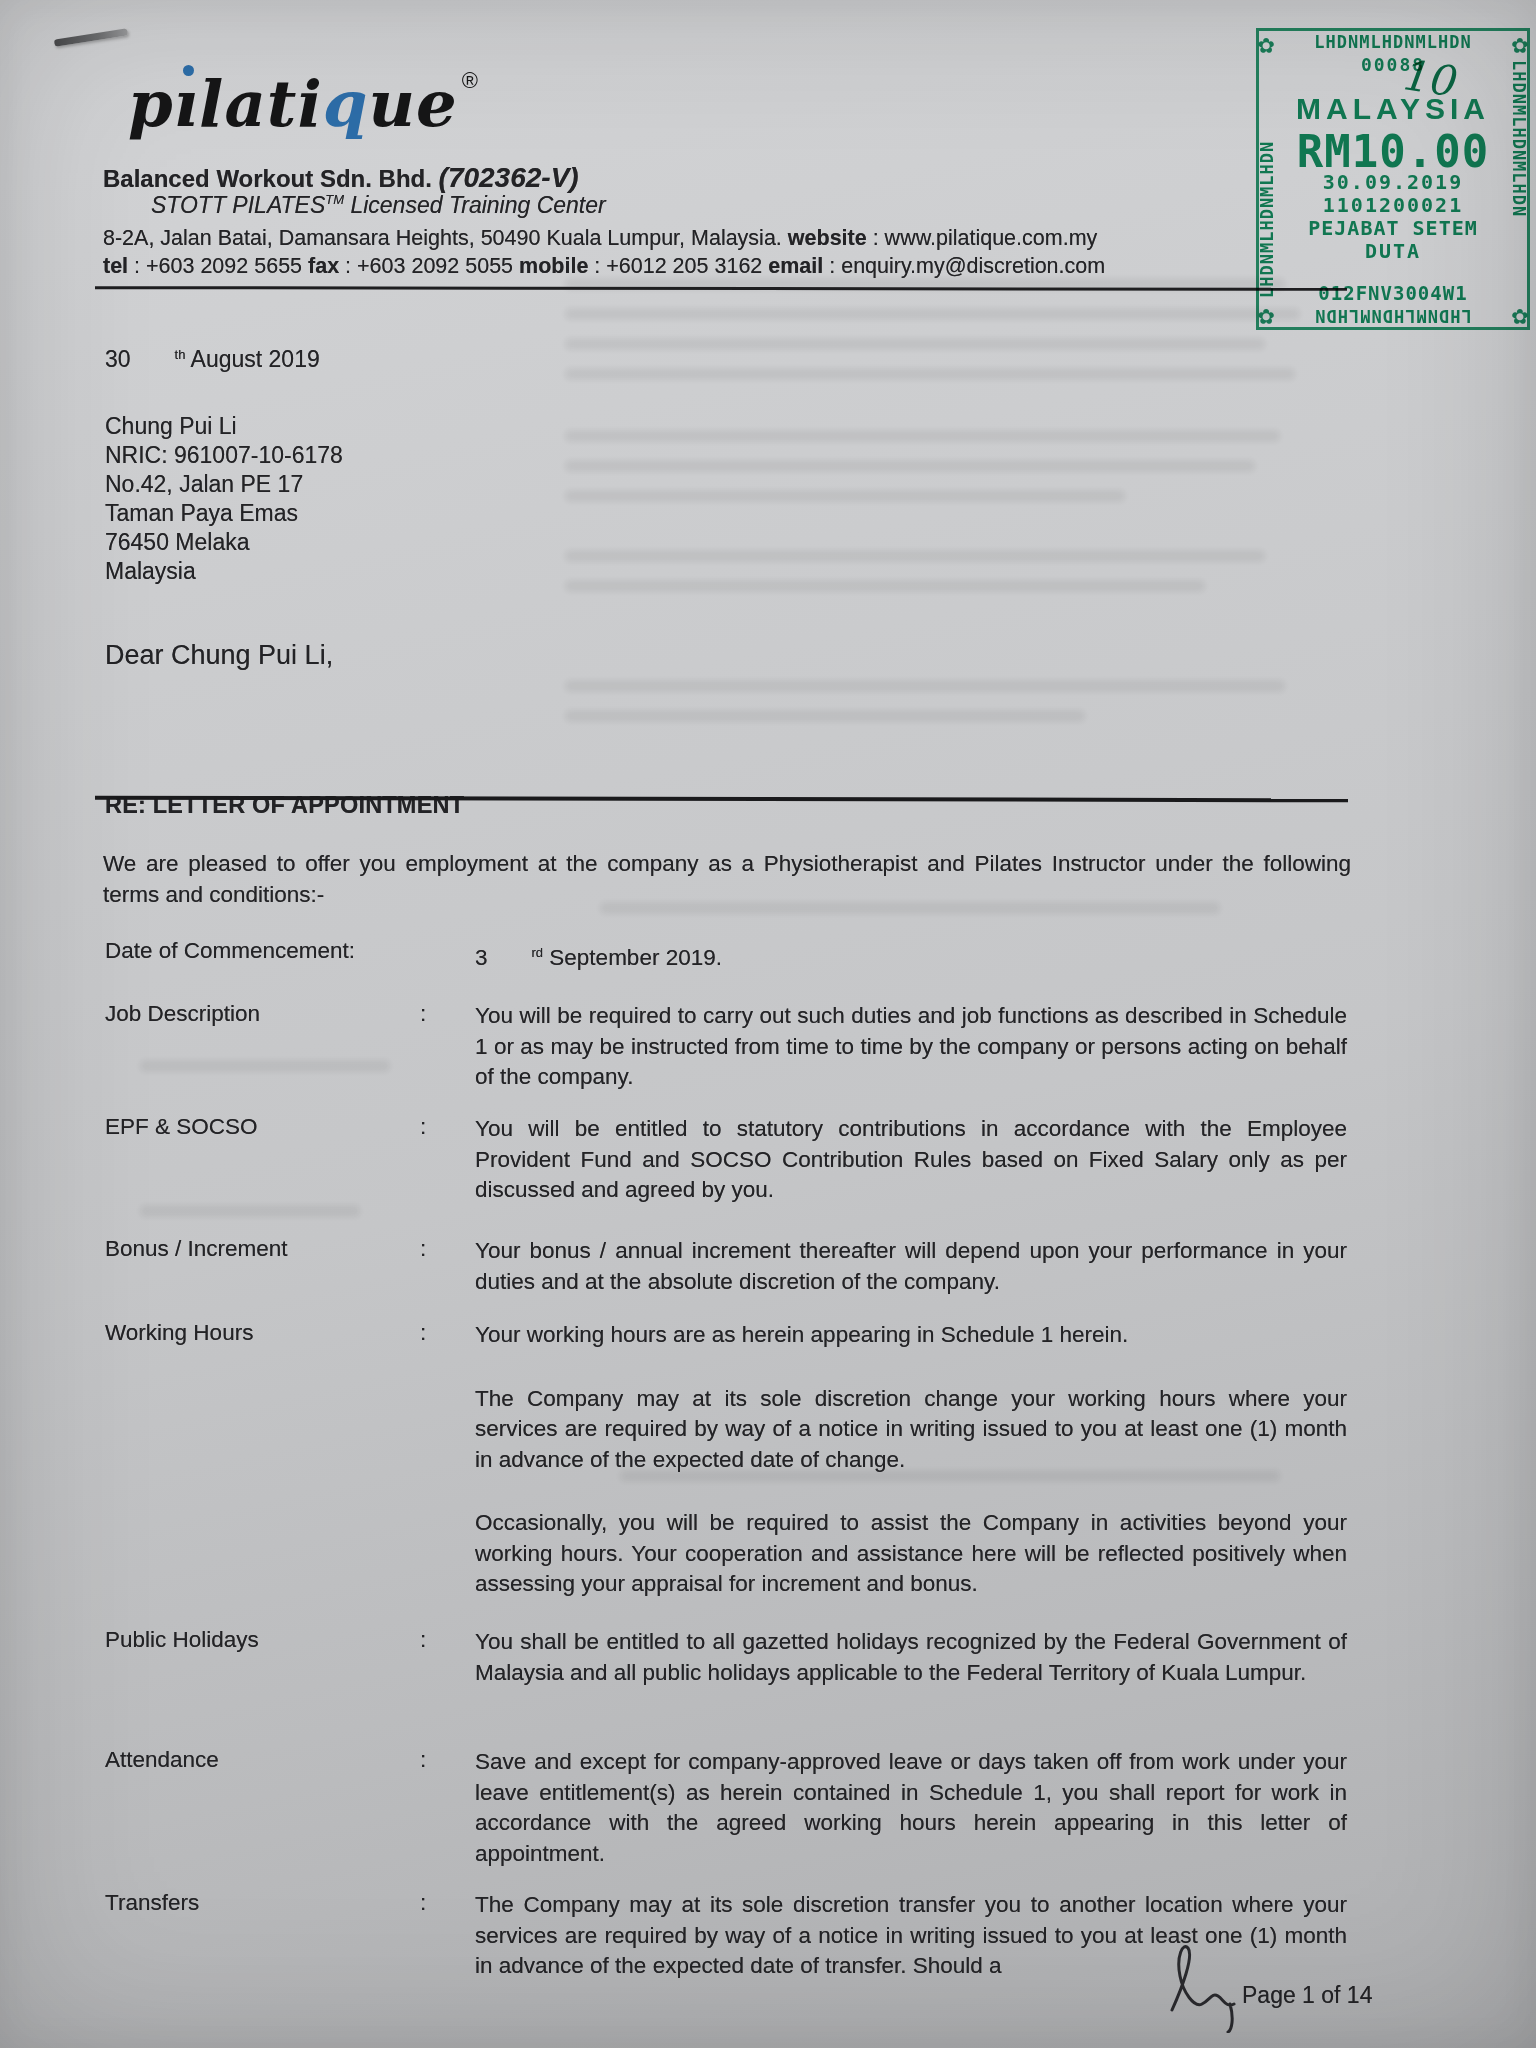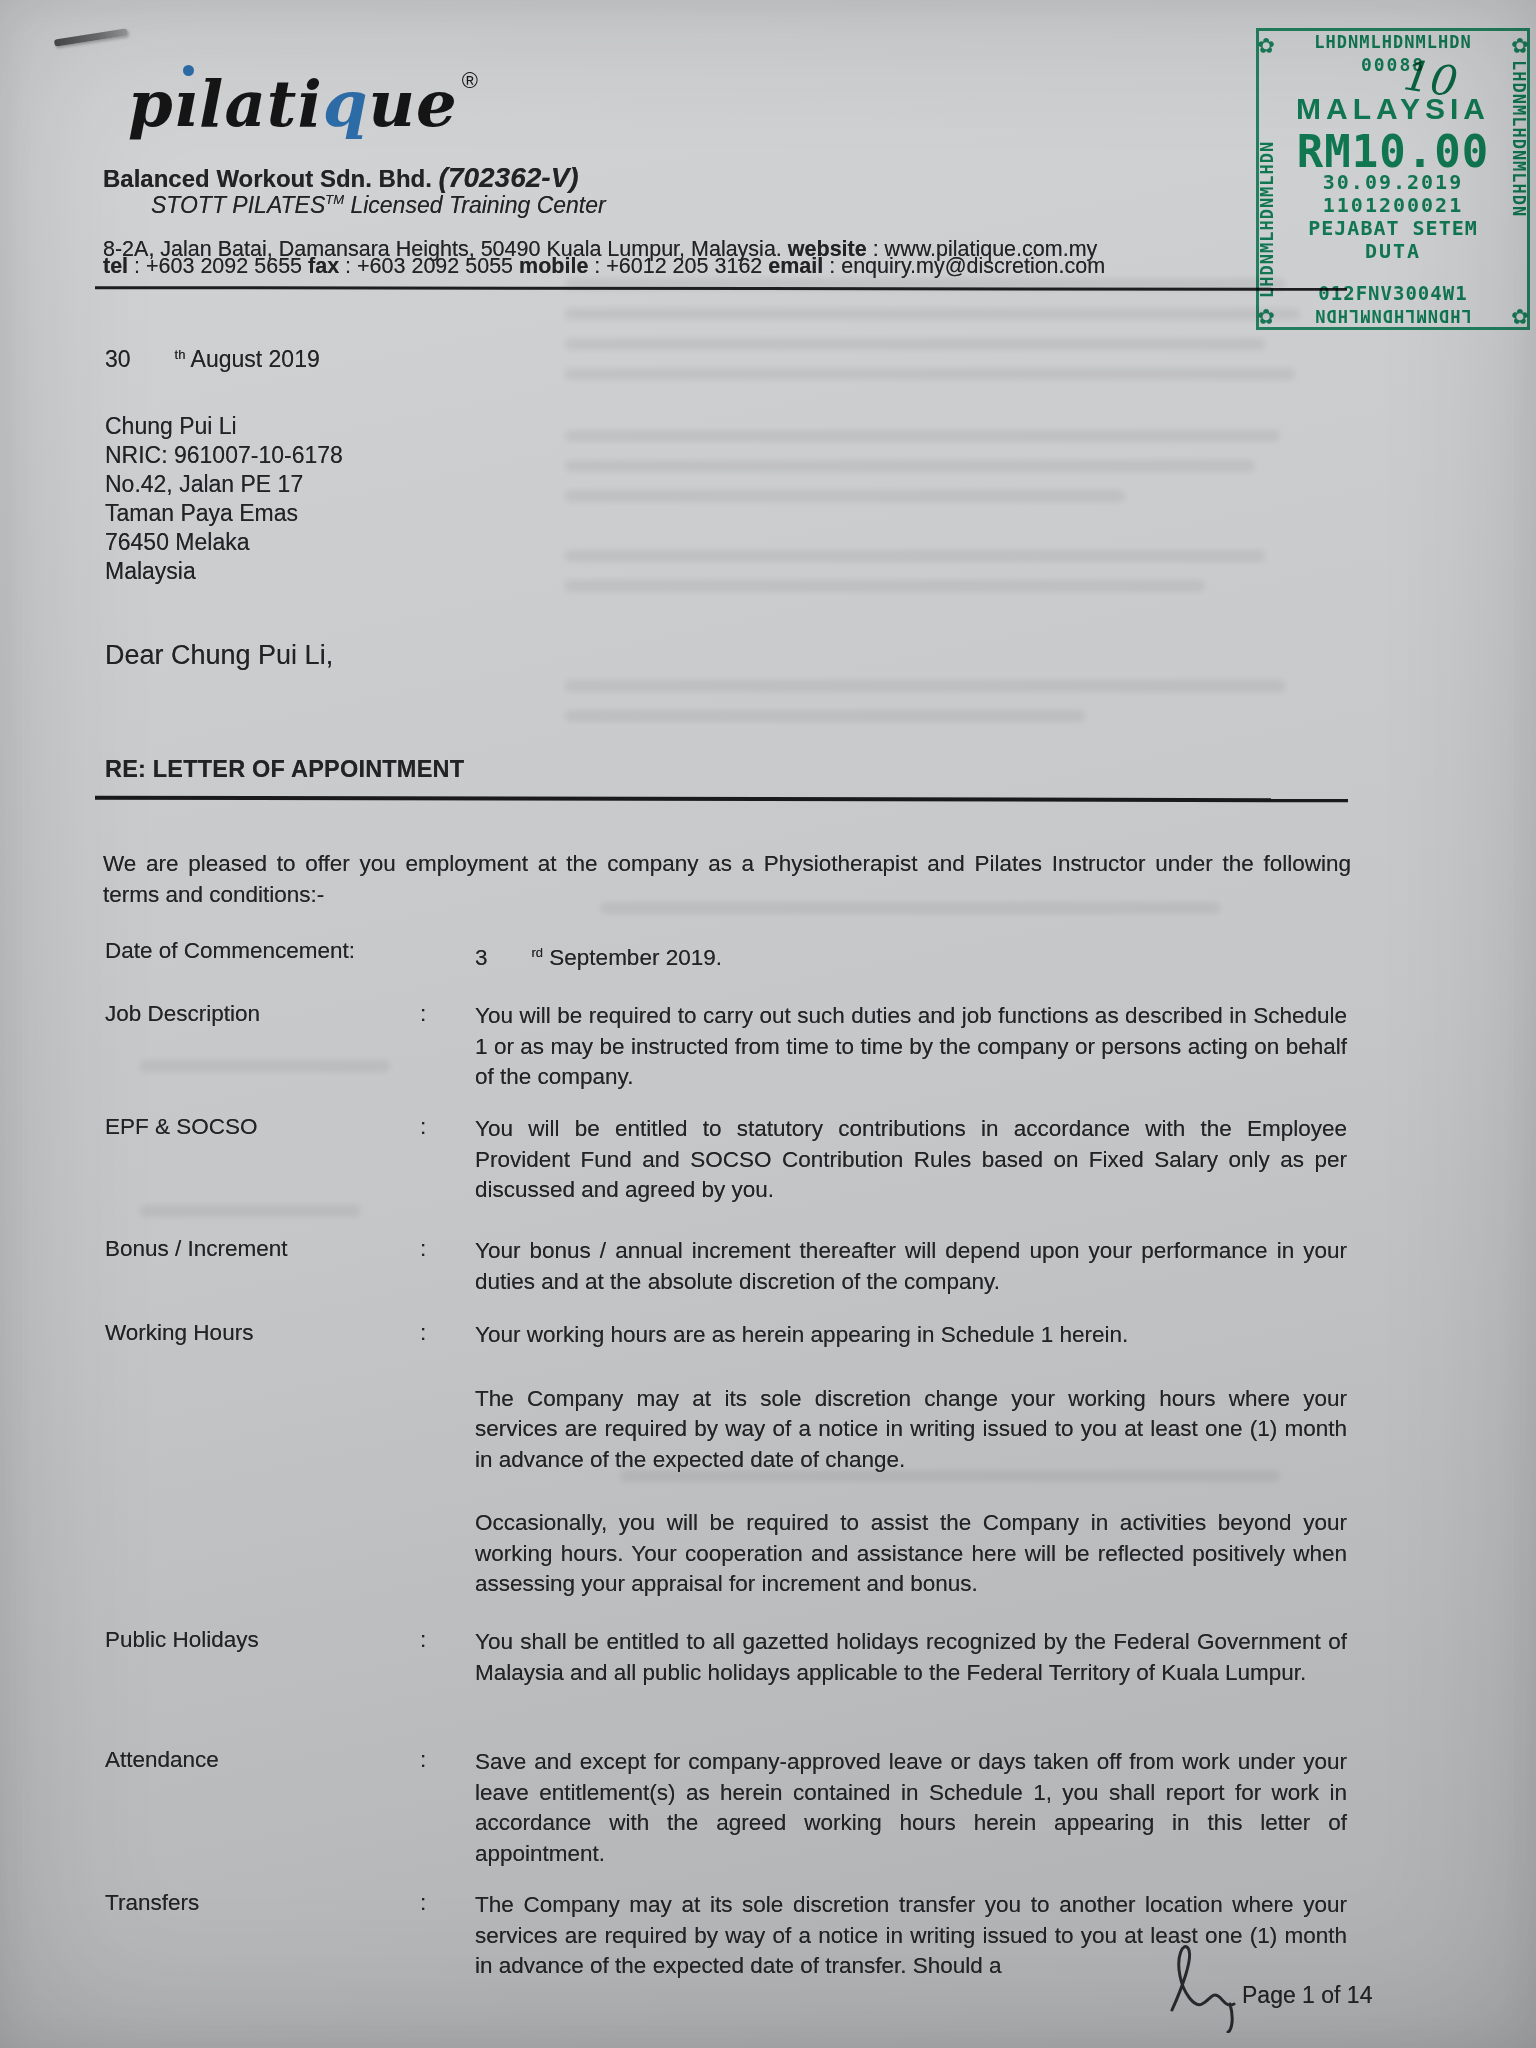--- a/index.html
+++ b/index.html
@@ -19,21 +19,21 @@
   
   .logo{left:128px; top:66px; font-family:"DejaVu Serif",serif; font-style:italic; font-weight:700; font-size:64px; letter-spacing:1px; color:#161617;}
   .logo .blue{color:#2d6da8;}
   .logo .idot{position:relative;}
   .logo .idot .dot{position:absolute; left:9px; top:-1px; width:11px; height:11px; border-radius:50%; background:#2d6da8;}
   .logo .reg{font-family:"Liberation Sans",sans-serif; font-style:normal; font-weight:400; font-size:22px; vertical-align:38px; margin-left:4px;}
   .coname{left:103px; top:162px; font-size:24px; font-weight:700;}
   .coname .regno{font-style:italic; font-size:28px;}
   .tagline{left:103px; top:192px; font-size:23px; font-style:italic;margin-left:48px;}
   .tagline sup{font-size:13px;}
-  .addr{left:103px; top:237px; font-size:21.5px;}
+  .addr{left:103px; top:226px; font-size:21.5px;}
   .addr b,.contacts b{font-weight:700;}
   .contacts{left:103px; top:254px; font-size:21.5px;}
   .hdr-rule{left:95px; top:287px; width:1252px; height:3px; background:#1e1e20; transform:rotate(.08deg);}
   
   .ghost{background:rgba(20,22,24,.06); height:12px; border-radius:6px; filter:blur(2.6px);}
   
   .stamp{left:1256px; top:28px; width:274px; height:302px; color:#149263; mix-blend-mode:multiply; font-family:"DejaVu Sans Mono",monospace; font-weight:700;}
   .stamp .frame{position:absolute; inset:0; border:3px solid #149263; opacity:.9;}
   .stamp .flower{position:absolute; font-size:27px; line-height:1; opacity:.95;}
   .stamp .ftl{left:2px; top:2px;} .stamp .ftr{right:2px; top:2px;}
@@ -51,21 +51,21 @@
   .stamp .scode{top:165px; font-size:20px; letter-spacing:2px;}
   .stamp .office{top:188px; font-size:20px; letter-spacing:1px;}
   .stamp .duta{top:211px; font-size:20px; letter-spacing:2px;}
   .stamp .ref{top:254px; font-size:19px; letter-spacing:1px;}
   .stamp .hand{position:absolute; left:148px; top:26px; font-family:"DejaVu Serif",serif; font-style:italic; font-size:42px; font-weight:400; color:#0c7b50; transform:rotate(9deg); mix-blend-mode:multiply;}
   
   .dateline{left:105px; top:346px; font-size:23px;}
   .dateline sup,.termval sup{font-size:13px; vertical-align:8px;margin-left:44px;}
   .rcpt{left:105px; top:412px; font-size:23px; line-height:29px;}
   .salute{left:105px; top:640px; font-size:27px;}
-  .subject{left:105px; top:756px; font-size:23.5px; font-weight:700; letter-spacing:.2px;}
+  .subject{left:105px; top:792px; font-size:23.5px; font-weight:700; letter-spacing:.2px;}
   .subj-rule{left:95px; top:797px; width:1253px; height:3.5px; background:#1a1a1c; transform:rotate(.12deg);}
   .intro{left:103px; top:848px; width:1248px; font-size:22.5px; line-height:31px; text-align:justify;}
   .term{left:105px; width:1242px;}
   .term .lbl{position:absolute; left:0; top:0; font-size:22.5px;}
   .term .colon{position:absolute; left:315px; top:0; font-size:22.5px;}
   .term .body{position:absolute; left:370px; top:0; width:872px; font-size:22.5px; line-height:30.5px; text-align:justify;}
   .term .body p{margin:0 0 33px 0;}
   .term .body p:last-child{margin-bottom:0;}
   .footer{left:1242px; top:1982px; font-size:23px;}
   .initial{left:1168px; top:1938px;}

